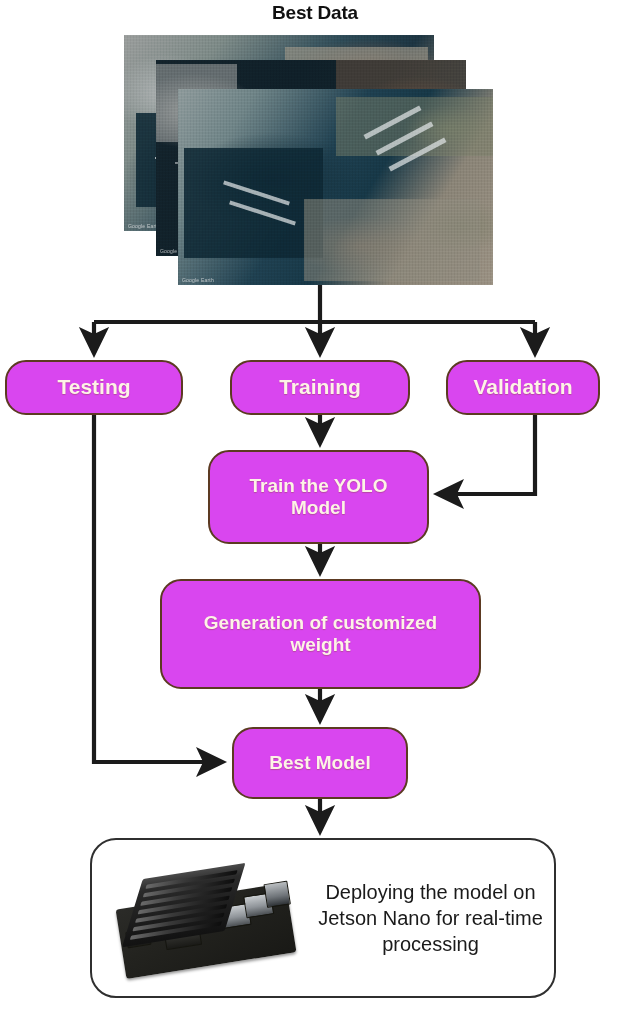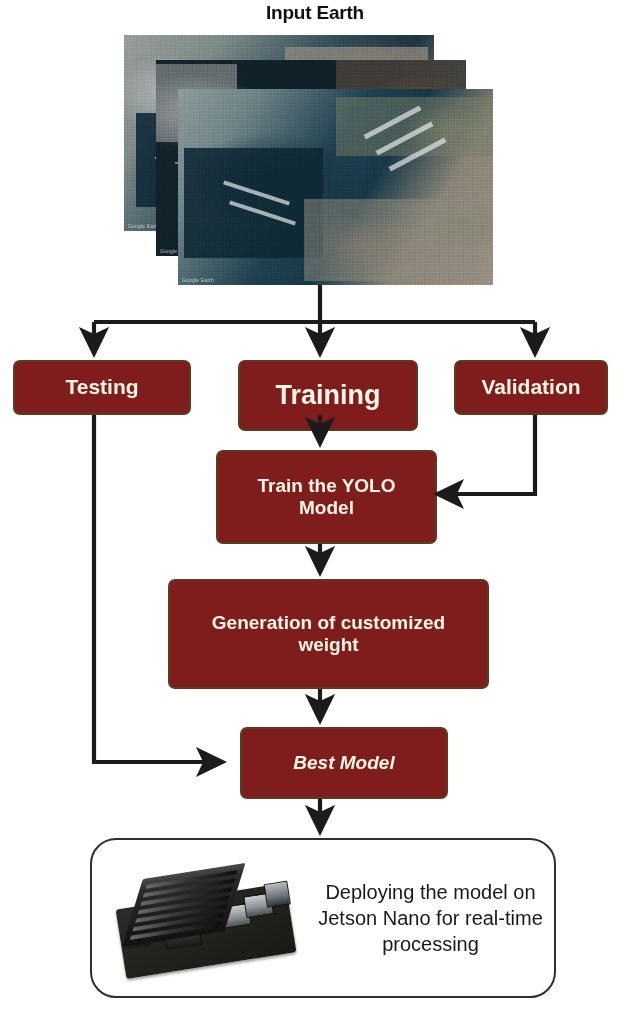--- a/index.html
+++ b/index.html
@@ -105,39 +105,38 @@
     font-size: 5px;
     color: rgba(235,235,235,.72);
     font-family: "Liberation Sans", sans-serif;
     letter-spacing: .2px;
   }
 
   
   .node {
     position: absolute;
     box-sizing: border-box;
-    background: #7f1d1d;
+    background: #d946ef;
     border: 2px solid #5c3a22;
-    border-radius: 7px;
+    border-radius: 21px;
     display: flex;
     align-items: center;
     justify-content: center;
     text-align: center;
     color: #fdf3e6;
     font-weight: bold;
     line-height: 1.18;
     text-shadow: 0 1px 1px rgba(120,70,30,.35);
-    margin-left: 8px;
   }
   .node.n-testing    { left: 5px;   top: 360px; width: 178px; height: 55px;  font-size: 21px; }
-  .node.n-training   { left: 230px; top: 360px; width: 180px; height: 71px;  font-size: 27px; }
+  .node.n-training   { left: 230px; top: 360px; width: 180px; height: 55px;  font-size: 21px; }
   .node.n-validation { left: 446px; top: 360px; width: 154px; height: 55px;  font-size: 21px; }
   .node.n-yolo       { left: 208px; top: 450px; width: 221px; height: 94px;  font-size: 19px; padding: 4px 10px; }
   .node.n-weight     { left: 160px; top: 579px; width: 321px; height: 110px; font-size: 19px; padding: 0 28px; }
-  .node.n-best       { left: 232px; top: 727px; width: 208px; height: 72px;  font-size: 19px; font-style: italic; }
+  .node.n-best       { left: 232px; top: 727px; width: 176px; height: 72px;  font-size: 19px; }
 
   
   .deploy-box {
     position: absolute;
     left: 90px;
     top: 838px;
     width: 466px;
     height: 160px;
     box-sizing: border-box;
     background: #ffffff;
@@ -216,21 +215,21 @@
     height: 1009px;
     pointer-events: none;
     z-index: 5;
   }
 </style>
 </head>
 <body>
 
 <div id="canvas">
 
-  <div class="title">Input Earth</div>
+  <div class="title">Best Data</div>
 
   <div class="stack">
 
     <div class="photo p1">
       <div class="aerial v1"></div>
       <div class="water" style="left:4%;top:40%;width:46%;height:48%;"></div>
       <div class="land" style="left:52%;top:6%;width:46%;height:34%;"></div>
       <div class="dock" style="left:10%;top:62%;width:26%;"></div>
       <div class="dock" style="left:12%;top:70%;width:22%;"></div>
       <div class="grain"></div>

